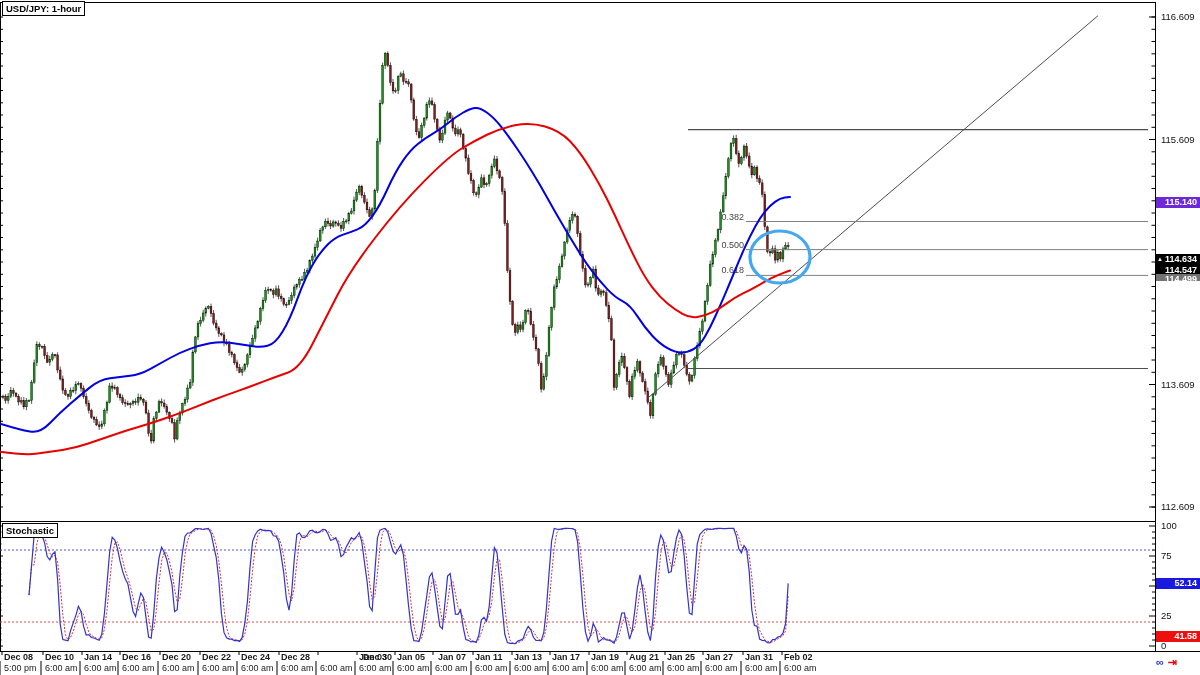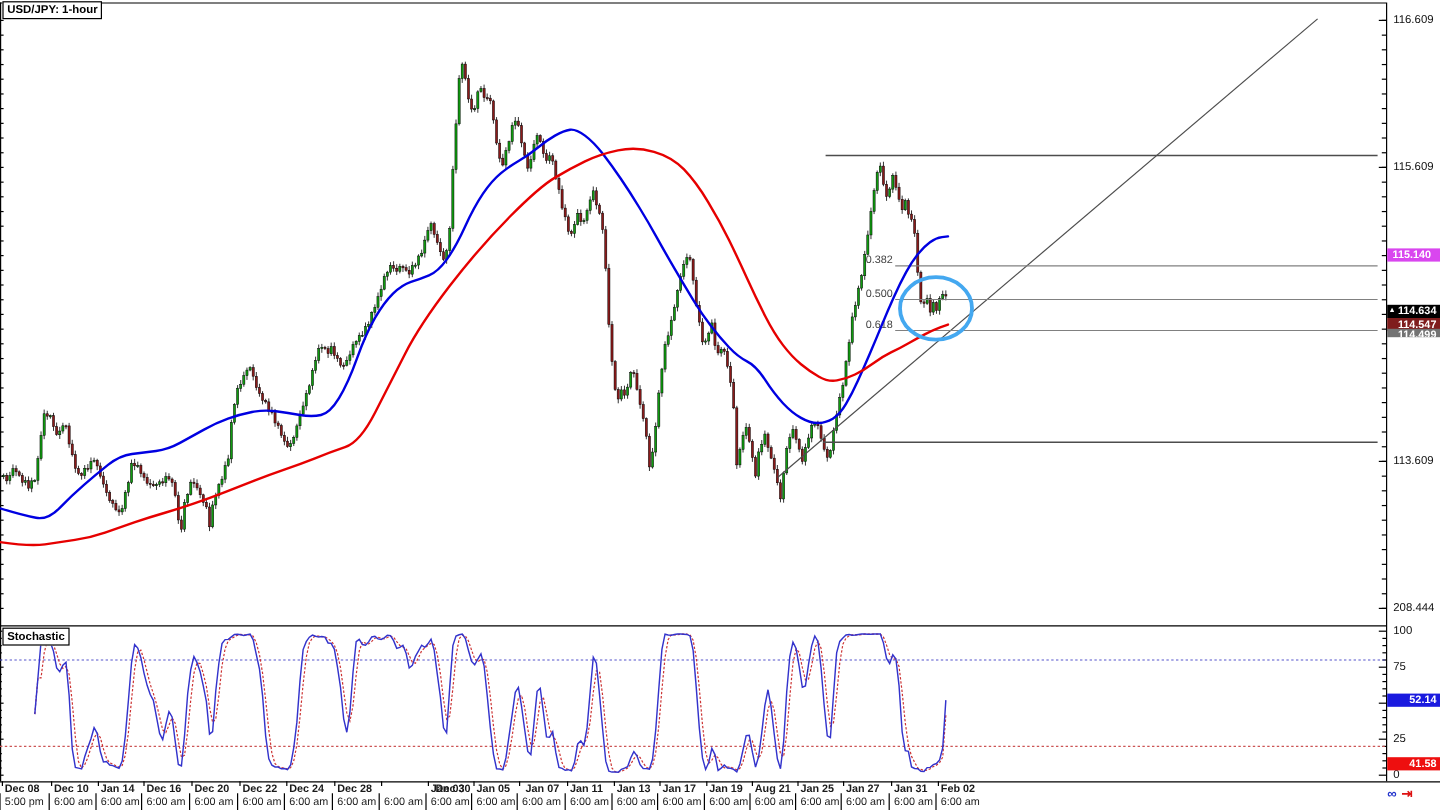--- a/index.html
+++ b/index.html
@@ -525,24 +525,24 @@
       <line x1="0" y1="622" x2="1155" y2="622" stroke="#cc5555" stroke-width="1" stroke-dasharray="2,2"></line>
       <path d="M29.0,595.1L31.6,565.0L34.2,564.9L36.8,544.2L39.4,533.8L42.0,534.1L44.6,537.3L47.2,544.9L49.8,553.1L52.4,557.0L55.0,555.4L57.6,561.9L60.2,585.1L62.8,614.3L65.4,634.6L68.0,640.1L70.6,637.2L73.2,631.4L75.8,623.0L78.4,615.0L81.0,611.0L83.6,614.6L86.2,624.1L88.8,632.0L91.4,635.7L94.0,636.7L96.6,638.2L99.2,639.2L101.8,637.9L104.4,629.4L107.0,610.5L109.6,583.2L112.2,557.8L114.8,543.2L117.4,541.8L120.0,549.7L122.6,560.0L125.2,570.3L127.8,577.9L130.4,586.6L133.0,597.4L135.6,608.3L138.2,610.5L140.8,604.4L143.4,598.1L146.0,602.7L148.6,617.4L151.2,631.0L153.8,629.3L156.4,609.7L159.0,582.9L161.6,561.1L164.2,552.4L166.8,553.0L169.4,561.2L172.0,572.0L174.6,589.3L177.2,602.0L179.8,599.1L182.4,579.4L185.0,554.9L187.6,540.6L190.2,534.0L192.8,532.1L195.4,530.7L198.0,529.3L200.6,528.7L203.2,529.0L205.8,529.2L208.4,528.9L211.0,530.2L213.6,535.8L216.2,545.4L218.8,560.9L221.4,583.5L224.0,608.5L226.6,627.9L229.2,636.4L231.8,638.7L234.4,639.7L237.0,640.1L239.6,640.8L242.2,639.7L244.8,634.0L247.4,620.8L250.0,597.4L252.6,570.1L255.2,547.8L257.8,535.7L260.4,531.6L263.0,530.1L265.6,530.1L268.2,530.5L270.8,530.7L273.4,532.4L276.0,534.3L278.6,537.6L281.2,544.3L283.8,556.6L286.4,576.0L289.0,594.1L291.6,600.9L294.2,587.9L296.8,562.7L299.4,542.5L302.0,534.9L304.6,535.9L307.2,536.6L309.8,534.5L312.4,531.9L315.0,531.1L317.6,531.8L320.2,532.3L322.8,531.3L325.4,530.2L328.0,531.0L330.6,534.6L333.2,537.9L335.8,539.2L338.4,540.5L341.0,546.3L343.6,551.8L346.2,552.7L348.8,547.9L351.4,542.3L354.0,539.9L356.6,537.9L359.2,536.2L361.8,537.0L364.4,545.4L367.0,561.5L369.6,583.0L372.2,599.4L374.8,596.6L377.4,573.7L380.0,546.9L382.6,532.4L385.2,529.2L387.8,529.9L390.4,534.2L393.0,541.8L395.6,549.1L398.2,551.5L400.8,549.4L403.4,549.7L406.0,559.8L408.6,580.2L411.2,604.7L413.8,625.1L416.4,636.6L419.0,641.0L421.6,638.0L424.2,628.8L426.8,613.5L429.4,595.3L432.0,581.8L434.6,579.4L437.2,589.6L439.8,607.4L442.4,620.9L445.0,619.1L447.6,602.5L450.2,584.0L452.8,581.0L455.4,593.6L458.0,607.2L460.6,612.7L463.2,617.1L465.8,625.6L468.4,635.7L471.0,640.6L473.6,641.2L476.2,641.9L478.8,639.7L481.4,632.5L484.0,624.2L486.6,619.5L489.2,615.1L491.8,601.5L494.4,577.0L497.0,559.0L499.6,559.7L502.2,579.7L504.8,606.9L507.4,628.2L510.0,640.1L512.6,643.1L515.2,643.5L517.8,642.7L520.4,641.6L523.0,640.0L525.6,636.9L528.2,632.3L530.8,629.3L533.4,631.2L536.0,635.9L538.6,639.4L541.2,640.6L543.8,638.0L546.4,627.4L549.0,605.0L551.6,574.6L554.2,547.9L556.8,533.0L559.4,529.0L562.0,529.1L564.6,528.9L567.2,528.5L569.8,528.4L572.4,528.5L575.0,529.0L577.6,533.5L580.2,548.2L582.8,573.9L585.4,603.8L588.0,626.6L590.6,636.1L593.2,633.4L595.8,629.3L598.4,631.5L601.0,637.0L603.6,639.9L606.2,639.2L608.8,639.2L611.4,640.4L614.0,641.5L616.6,640.3L619.2,634.8L621.8,624.8L624.4,616.8L627.0,617.5L629.6,626.2L632.2,632.2L634.8,626.8L637.4,609.7L640.0,591.1L642.6,583.9L645.2,591.9L647.8,611.1L650.4,628.3L653.0,630.5L655.6,611.8L658.2,580.6L660.8,552.8L663.4,540.8L666.0,543.7L668.6,556.2L671.2,566.7L673.8,565.9L676.4,554.4L679.0,540.5L681.6,534.2L684.2,540.2L686.8,559.5L689.4,585.7L692.0,605.2L694.6,602.2L697.2,579.2L699.8,552.5L702.4,536.8L705.0,531.8L707.6,529.9L710.2,529.1L712.8,529.1L715.4,529.1L718.0,528.8L720.6,528.5L723.2,528.5L725.8,528.5L728.4,528.5L731.0,528.5L733.6,528.4L736.2,530.8L738.8,537.6L741.4,545.8L744.0,549.1L746.6,549.2L749.2,555.4L751.8,576.9L754.4,602.4L757.0,620.6L759.6,630.3L762.2,635.2L764.8,640.0L767.4,641.2L770.0,642.1L772.6,641.8L775.2,640.7L777.8,638.8L780.4,637.6L783.0,635.5L785.6,630.9L788.2,596.1" stroke="#cc3333" stroke-width="1" fill="none" stroke-dasharray="2,1.5"></path>
       <path d="M29.0,595.1L31.6,565.0L34.2,534.5L36.8,533.1L39.4,533.9L42.0,535.2L44.6,542.8L47.2,556.6L49.8,559.8L52.4,554.4L55.0,551.9L57.6,579.4L60.2,624.1L62.8,639.5L65.4,640.1L68.0,640.8L70.6,630.6L73.2,622.9L75.8,615.6L78.4,606.4L81.0,611.1L83.6,626.3L86.2,635.0L88.8,634.6L91.4,637.5L94.0,638.0L96.6,639.2L99.2,640.2L101.8,634.3L104.4,613.6L107.0,583.7L109.6,552.5L112.2,537.2L114.8,540.0L117.4,548.1L120.0,560.9L122.6,571.1L125.2,578.8L127.8,583.6L130.4,597.4L133.0,611.2L135.6,616.4L138.2,603.9L140.8,593.0L143.4,597.4L146.0,617.7L148.6,637.1L151.2,638.2L153.8,612.7L156.4,578.1L159.0,557.9L161.6,547.1L164.2,552.2L166.8,559.7L169.4,571.6L172.0,584.7L174.6,611.7L177.2,609.7L179.8,575.8L182.4,552.7L185.0,536.3L187.6,533.0L190.2,532.8L192.8,530.7L195.4,528.7L198.0,528.5L200.6,529.0L203.2,529.5L205.8,528.9L208.4,528.4L211.0,533.2L213.6,545.6L216.2,557.3L218.8,579.7L221.4,613.4L224.0,632.4L226.6,637.7L229.2,639.1L231.8,639.2L234.4,640.7L237.0,640.4L239.6,641.4L242.2,637.4L244.8,623.1L247.4,601.8L250.0,567.4L252.6,541.3L255.2,534.7L257.8,531.0L260.4,529.2L263.0,530.2L265.6,530.9L268.2,530.4L270.8,530.9L273.4,535.8L276.0,536.1L278.6,540.9L281.2,555.8L283.8,573.1L286.4,599.0L289.0,610.2L291.6,593.5L294.2,560.0L296.8,534.7L299.4,532.8L302.0,537.1L304.6,537.7L307.2,534.9L309.8,530.8L312.4,530.2L315.0,532.4L317.6,532.9L320.2,531.5L322.8,529.4L325.4,529.7L328.0,533.9L330.6,540.3L333.2,539.5L335.8,537.7L338.4,544.3L341.0,556.7L343.6,554.5L346.2,546.9L348.8,542.4L351.4,537.7L354.0,539.5L356.6,536.5L359.2,532.6L361.8,541.8L364.4,561.8L367.0,580.8L369.6,606.5L372.2,610.7L374.8,572.4L377.4,538.0L380.0,530.1L382.6,529.0L385.2,528.4L387.8,532.2L390.4,542.1L393.0,551.2L395.6,554.0L398.2,549.3L400.8,544.9L403.4,554.8L406.0,579.6L408.6,606.3L411.2,628.4L413.8,640.6L416.4,640.9L419.0,641.5L421.6,631.6L424.2,613.4L426.8,595.5L429.4,576.9L432.0,572.8L434.6,588.4L437.2,607.7L439.8,626.2L442.4,628.8L445.0,602.5L447.6,576.1L450.2,573.5L452.8,593.3L455.4,614.1L458.0,614.3L460.6,609.8L463.2,627.2L465.8,639.6L468.4,640.3L471.0,641.9L473.6,641.4L476.2,642.4L478.8,635.3L481.4,619.9L484.0,617.4L486.6,621.2L489.2,606.6L491.8,576.7L494.4,547.7L497.0,552.7L499.6,578.8L502.2,607.7L504.8,634.3L507.4,642.6L510.0,643.4L512.6,643.4L515.2,643.6L517.8,641.1L520.4,640.1L523.0,638.9L525.6,631.6L528.2,626.3L530.8,629.9L533.4,637.3L536.0,640.4L538.6,640.5L541.2,640.9L543.8,632.5L546.4,608.7L549.0,573.9L551.6,541.2L554.2,528.5L556.8,529.1L559.4,529.4L562.0,528.8L564.6,528.4L567.2,528.4L569.8,528.5L572.4,528.7L575.0,529.9L577.6,541.9L580.2,572.8L582.8,607.0L585.4,631.6L588.0,641.2L590.6,635.4L593.2,623.6L595.8,628.8L598.4,642.0L601.0,640.1L603.6,637.5L606.2,640.0L608.8,640.2L611.4,641.1L614.0,643.2L616.6,636.6L619.2,624.8L621.8,613.0L624.4,612.8L627.0,626.8L629.6,639.2L632.2,630.6L634.8,610.7L637.4,587.8L640.0,574.8L642.6,589.0L645.2,611.9L647.8,632.3L650.4,640.6L653.0,618.5L655.6,576.4L658.2,546.9L660.8,535.1L663.4,540.3L666.0,555.6L668.6,572.7L671.2,571.6L673.8,553.4L676.4,538.2L679.0,530.0L681.6,534.5L684.2,556.3L686.8,587.7L689.4,613.2L692.0,614.6L694.6,578.8L697.2,544.1L699.8,534.5L702.4,531.6L705.0,529.2L707.6,528.8L710.2,529.3L712.8,529.2L715.4,528.7L718.0,528.4L720.6,528.4L723.2,528.6L725.8,528.6L728.4,528.4L731.0,528.4L733.6,528.4L736.2,535.7L738.8,548.7L741.4,552.9L744.0,545.6L746.6,549.2L749.2,571.4L751.8,610.0L754.4,625.6L757.0,626.1L759.6,639.1L762.2,640.4L764.8,640.6L767.4,642.7L770.0,642.9L772.6,639.7L775.2,639.5L777.8,637.1L780.4,636.3L783.0,633.2L785.6,623.3L788.2,583.4" stroke="#3333cc" stroke-width="1.2" fill="none"></path>
     </svg>
   <div class="box" style="left:2px;top:1px;">USD/JPY: 1-hour</div>
   <div class="box" style="left:2px;top:523px;">Stochastic</div>
   <div id="yaxis">
       <div class="ylabel" style="left: 1161px; top: 12px;">116.609</div>
       <div class="ylabel" style="left: 1161px; top: 134.5px;">115.609</div>
       <div class="ylabel" style="left: 1161px; top: 379.5px;">113.609</div>
-      <div class="ylabel" style="left: 1161px; top: 502px;">208.444</div>
-      <div class="badge" style="background: #d946ef; top: 207px; text-align: center;">115.140</div>
+      <div class="ylabel" style="left: 1161px; top: 502px;">112.609</div>
+      <div class="badge" style="background: #6d28d9; top: 197px;">115.140</div>
       <div class="badge" style="background: rgb(0, 0, 0); top: 254px;"><span class="mark">▲</span>114.634</div>
-      <div class="badge" style="background: #7f1d1d; top: 265px;">114.547</div>
+      <div class="badge" style="background: #000000; top: 265px;">114.547</div>
       <div class="badge clipped" style="background: #737373; top: 274px;">114.499</div>
       <div class="ylabel" style="left: 1161px; top: 521px;">100</div>
       <div class="ylabel" style="left: 1161px; top: 551px;">75</div>
       <div class="ylabel" style="left: 1161px; top: 611px;">25</div>
       <div class="ylabel" style="left: 1161px; top: 641px;">0</div>
       <div class="badge" style="background: rgb(26, 26, 223); top: 577.932px;">52.14</div>
       <div class="badge" style="background: rgb(238, 15, 15); top: 590.604px; margin-top: 40px;">41.58</div>
     </div>
   <div id="xaxis">
       <div class="xdate" style="left: 4px;">Dec 08</div>

